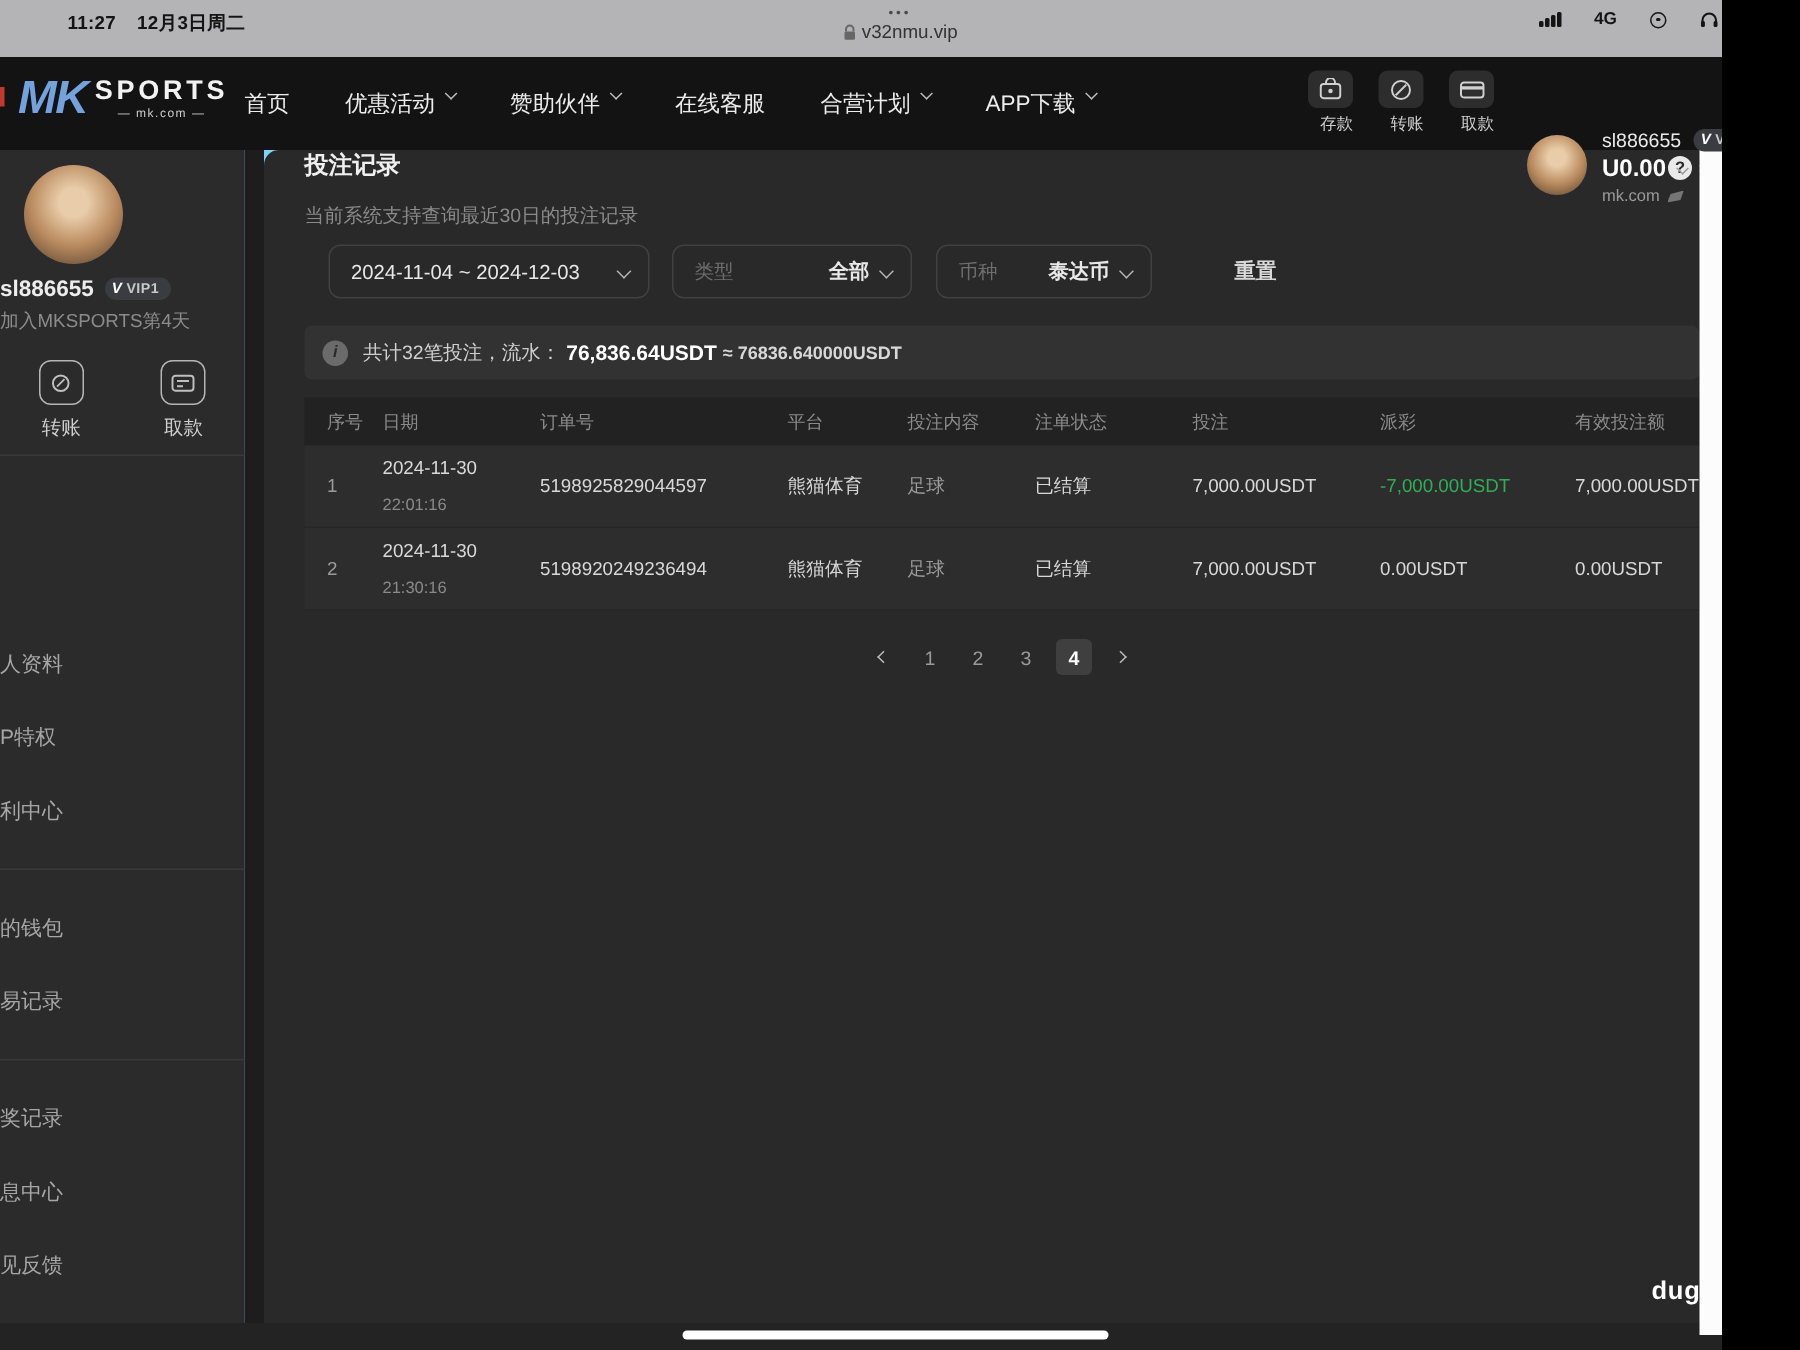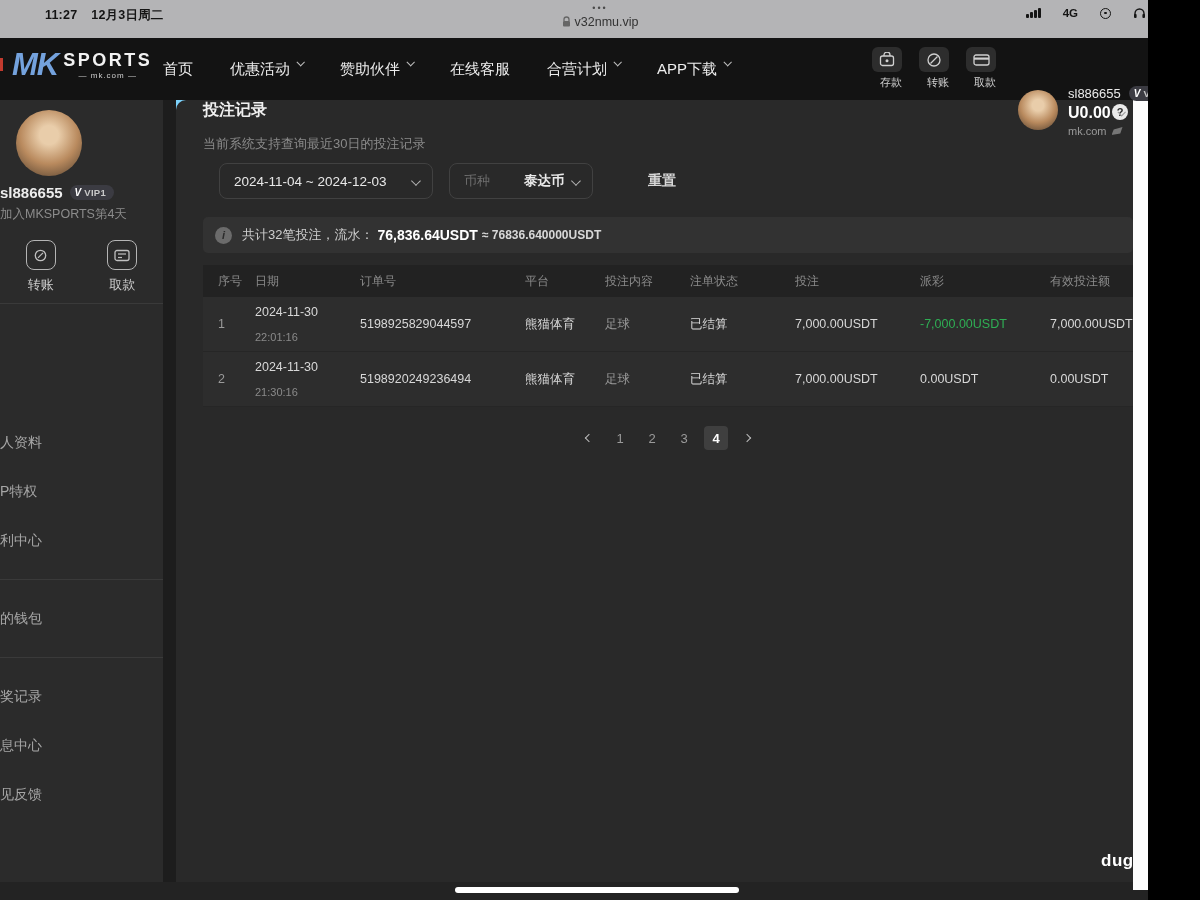--- a/index.html
+++ b/index.html
@@ -269,20 +269,21 @@
     </div>
     <div class="sb-div" style="top:203px"></div>
     <div class="menu">
       <div class="menu-item">人资料</div>
       <div class="menu-item">P特权</div>
       <div class="menu-item">利中心</div>
       <div class="menu-gap">
           <div class="sb-div" style="position:relative;top:14px"></div>
         </div>
       <div class="menu-item">的钱包</div>
+      <div class="menu-item">易记录</div>
       <div class="menu-gap">
           <div class="sb-div" style="position:relative;top:14px"></div>
         </div>
       <div class="menu-item">奖记录</div>
       <div class="menu-item">息中心</div>
       <div class="menu-item">见反馈</div>
 
     </div>
   </div>
   <div class="gutter"></div>
@@ -290,20 +291,27 @@
   <div class="main">
     <div class="m-title">投注记录</div>
     <div class="help-btn">?</div>
     <div class="help-frag">投</div>
     <div class="m-sub">当前系统支持查询最近30日的投注记录</div>
 
     <div class="filters">
       <div class="fbox f-date">
         <span>2024-11-04 ~ 2024-12-03</span>
         <i class="chev"></i>
+      </div>
+      <div class="fbox f-sel f-type">
+        <span class="f-label">类型</span>
+        <span class="f-val">
+            <span>全部</span>
+            <i class="chev"></i>
+          </span>
       </div>
       <div class="fbox f-sel f-cur">
         <span class="f-label">币种</span>
         <span class="f-val">
             <span>泰达币</span>
             <i class="chev"></i>
           </span>
       </div>
       <button class="reset-btn">重置</button>
     </div>

